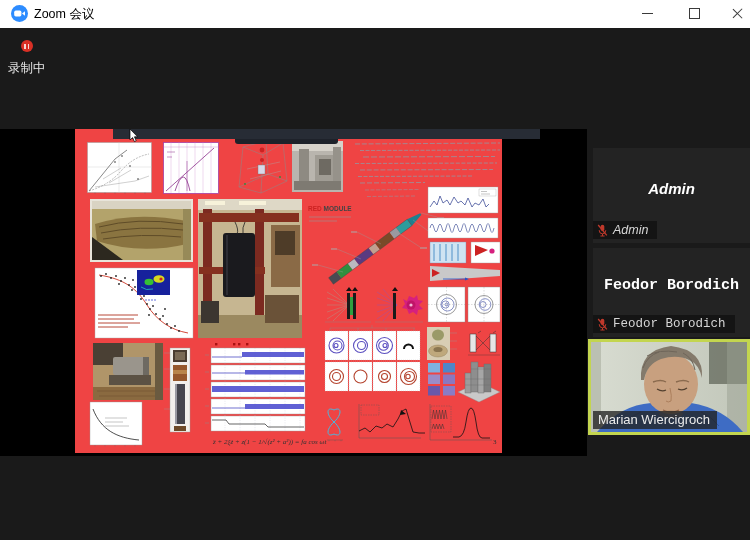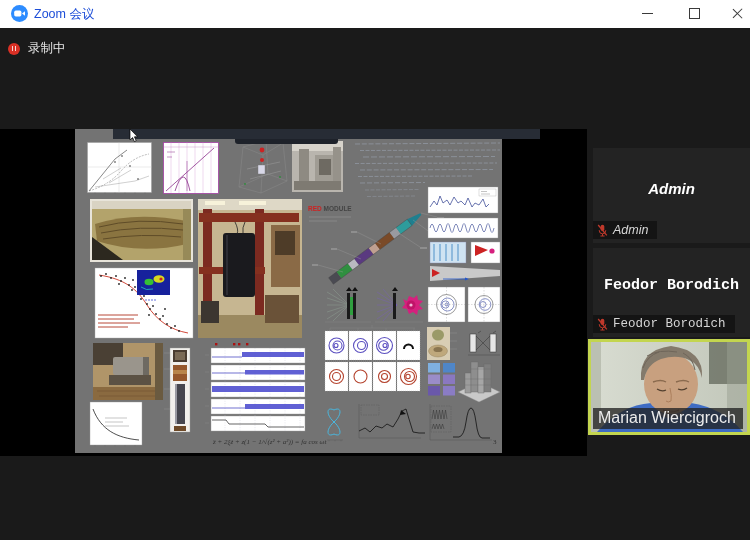--- a/index.html
+++ b/index.html
@@ -5,54 +5,54 @@
   html,body{margin:0;padding:0;background:#000;}
   .win{position:relative;width:750px;height:540px;overflow:hidden;
        font-family:"Liberation Sans",sans-serif;background:#1a1a1a;}
   
   .titlebar{position:absolute;left:0;top:0;width:750px;height:28px;background:#ffffff;
             display:flex;align-items:center;}
   .app-logo{position:absolute;left:11px;top:5px;width:17px;height:17px;border-radius:50%;
             background:#2D8CFF;}
   .app-logo svg{position:absolute;left:0;top:0;}
   .app-title{position:absolute;left:34px;top:0;height:28px;line-height:28px;
-             font-size:12.5px;color:#1d4ed8;}
+             font-size:12.5px;color:#000000;}
   .winbtn{position:absolute;top:0;width:30px;height:27px;display:flex;align-items:center;justify-content:center;}
   .wb-min{left:632px;} .wb-max{left:679px;} .wb-close{left:722px;}
   .glyph-min{width:11px;height:0;border-top:1.4px solid #3a3a3a;}
   .glyph-max{width:9px;height:9px;border:1.4px solid #3a3a3a;}
   .glyph-close{position:relative;width:11px;height:11px;}
   .glyph-close:before,.glyph-close:after{content:"";position:absolute;left:5px;top:-1px;width:1.4px;height:13px;background:#3a3a3a;}
   .glyph-close:before{transform:rotate(45deg);} .glyph-close:after{transform:rotate(-45deg);}
   
-  .rec-badge{position:absolute;left:8px;top:40px;display:flex;align-items:center;gap:8px;}
+  .rec-badge{position:absolute;left:8px;top:40px;display:flex;align-items:center;gap:8px;flex-direction:column;}
   .rec-icon{width:12px;height:12px;border-radius:50%;background:#d93025;position:relative;}
   .rec-icon:before,.rec-icon:after{content:"";position:absolute;top:3.5px;width:1.6px;height:5px;background:#f6d7d4;}
   .rec-icon:before{left:3.6px;} .rec-icon:after{left:6.8px;}
   .rec-text{font-size:12.5px;color:#e8e8e8;}
   
   .stage{position:absolute;left:0;top:129px;width:587px;height:327px;background:#000;}
-  .slide{position:absolute;left:75px;top:129px;width:427px;height:324px;background:#737373;}
+  .slide{position:absolute;left:75px;top:129px;width:427px;height:324px;background:#ef4444;}
   .viewer-bar{position:absolute;left:113px;top:129px;width:427px;height:10px;background:#272c35;}
   .viewer-handle{position:absolute;left:235px;top:139px;width:103px;height:5px;background:#1e222a;border-radius:0 0 3px 3px;}
   .cursor{position:absolute;left:129px;top:129px;}
   
   .tile{position:absolute;left:593px;width:157px;background:#232323;}
   .tile-admin{top:148px;height:95px;font-style:italic;}
   .tile-feodor{top:248px;height:89px;font-family:Liberation Mono, monospace;}
   .tile-name{position:absolute;left:0;right:0;top:0;bottom:14px;display:flex;align-items:center;justify-content:center;
              color:#ffffff;font-weight:bold;font-size:15px;}
   .tile-label{position:absolute;left:0;bottom:4px;height:18px;display:flex;align-items:center;gap:5px;
               background:rgba(16,16,16,0.75);padding:0 9px 0 4px;}
   .tile-label span{font-size:12.5px;color:#d6d6d6;}
   .video-tile{position:absolute;left:588px;top:339px;width:162px;height:96px;
               border:3px solid #c3d54f;box-sizing:border-box;background:#111;}
   .video-tile svg{display:block;}
   .video-label{position:absolute;left:2px;bottom:3px;background:rgba(35,35,35,0.78);
-               color:#ececec;font-size:16px;padding:1px 7px 2px 5px;}
+               color:#ececec;font-size:13px;padding:1px 7px 2px 5px;}
   .micoff{flex:0 0 auto;}
 </style>
 </head>
 <body>
 
 <div class="win">
 
   <div class="titlebar">
     <div class="app-logo">
       <svg width="17" height="17" viewBox="0 0 17 17">

